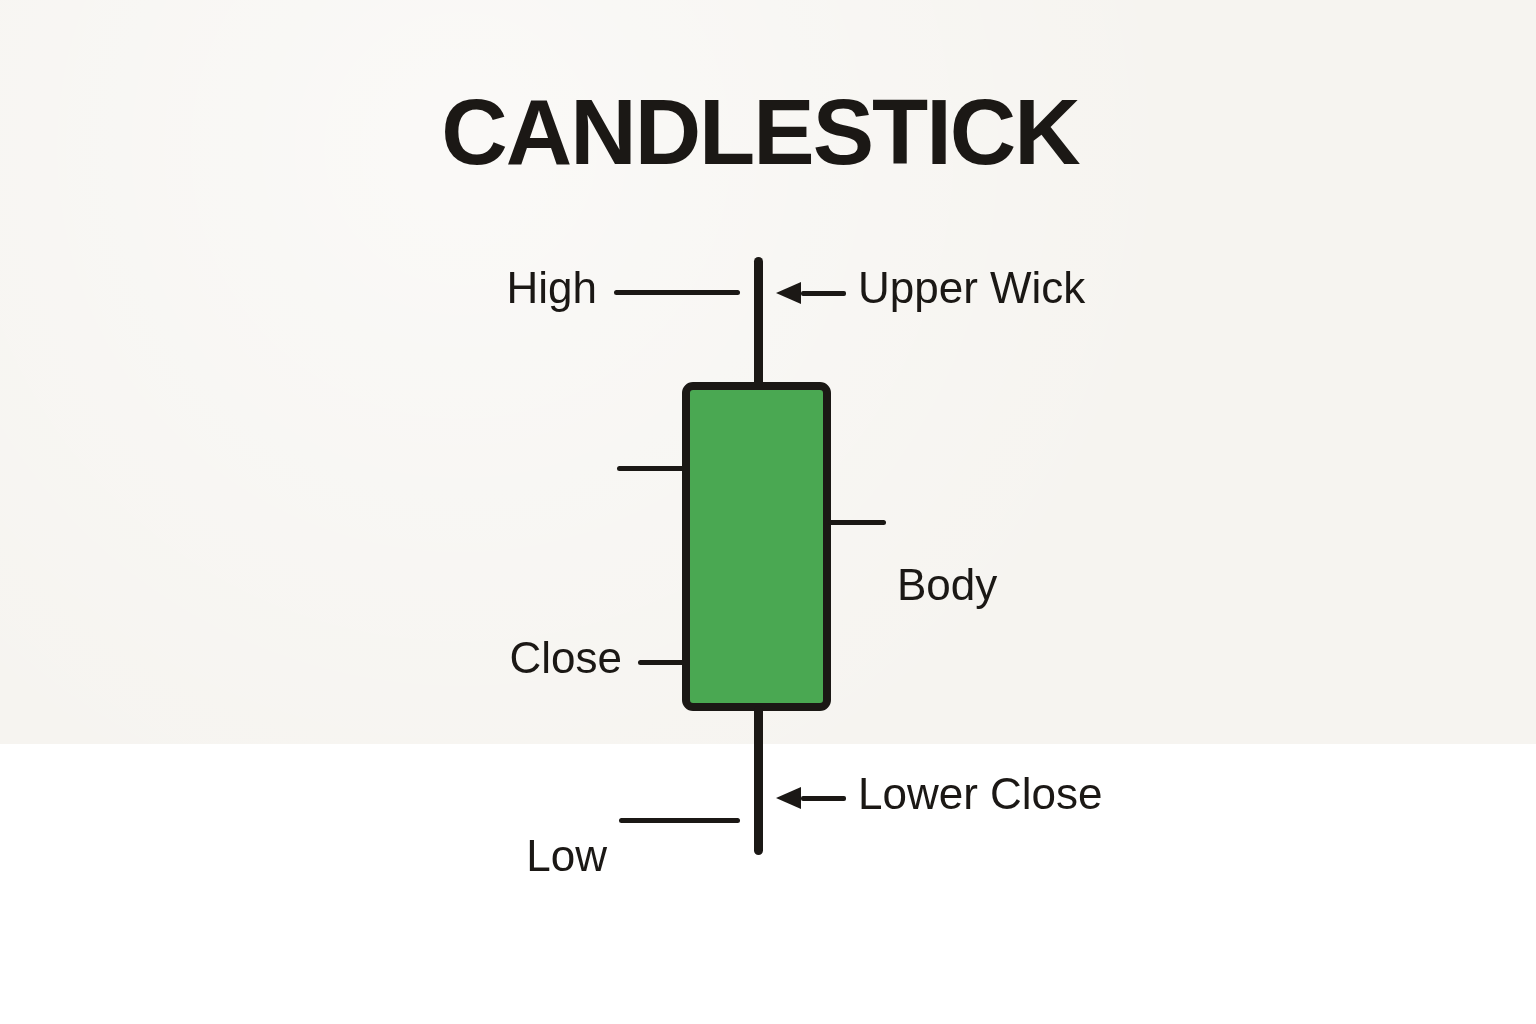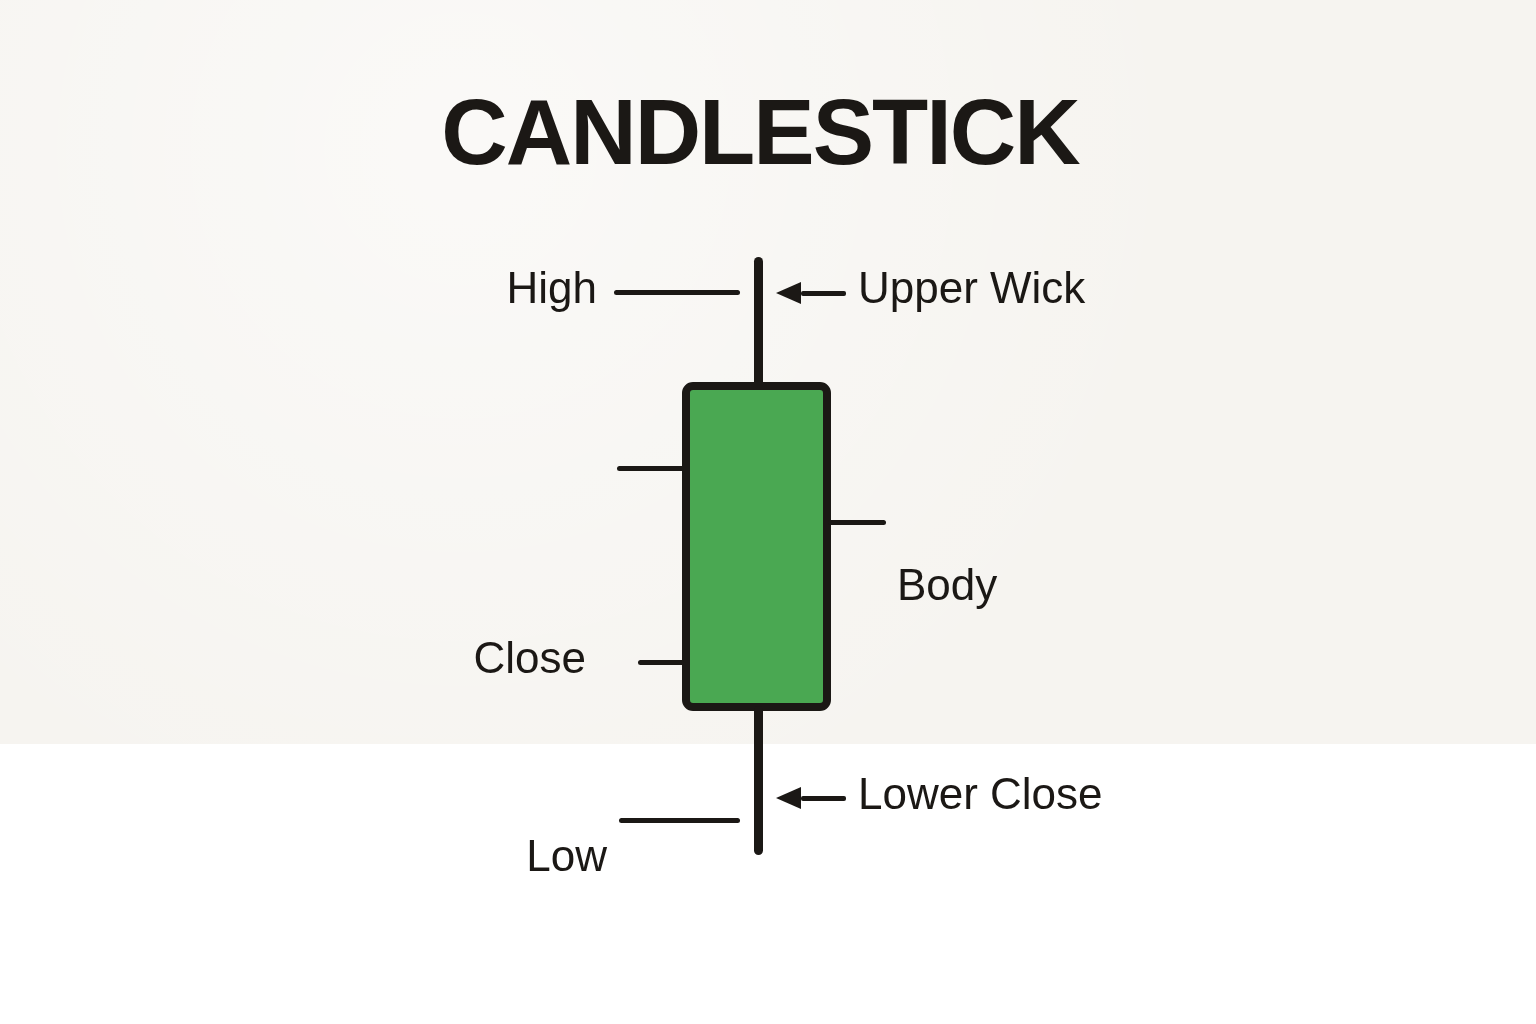--- a/index.html
+++ b/index.html
@@ -61,21 +61,21 @@
     position: absolute;
     font-size: 44px;
     line-height: 1;
     color: #1b1815;
     white-space: nowrap;
   }
   .label.right-align { text-align: right; }
 
   .label-high  { top: 266px; right: 939px; }
   .label-open  { top: 442px; right: 936px; }
-  .label-close { top: 636px; right: 950px; margin-left: 8px; }
+  .label-close { top: 636px; right: 914px; margin-left: 8px; }
   .label-low   { top: 834px; right: 929px; }
 
   .label-upper-wick { top: 266px; left: 858px; }
   .label-body       { top: 524px; left: 897px; margin-top: 39px; }
   .label-lower-wick { top: 772px; left: 858px; }
 
   
   .connector {
     position: absolute;
     height: 5px;

